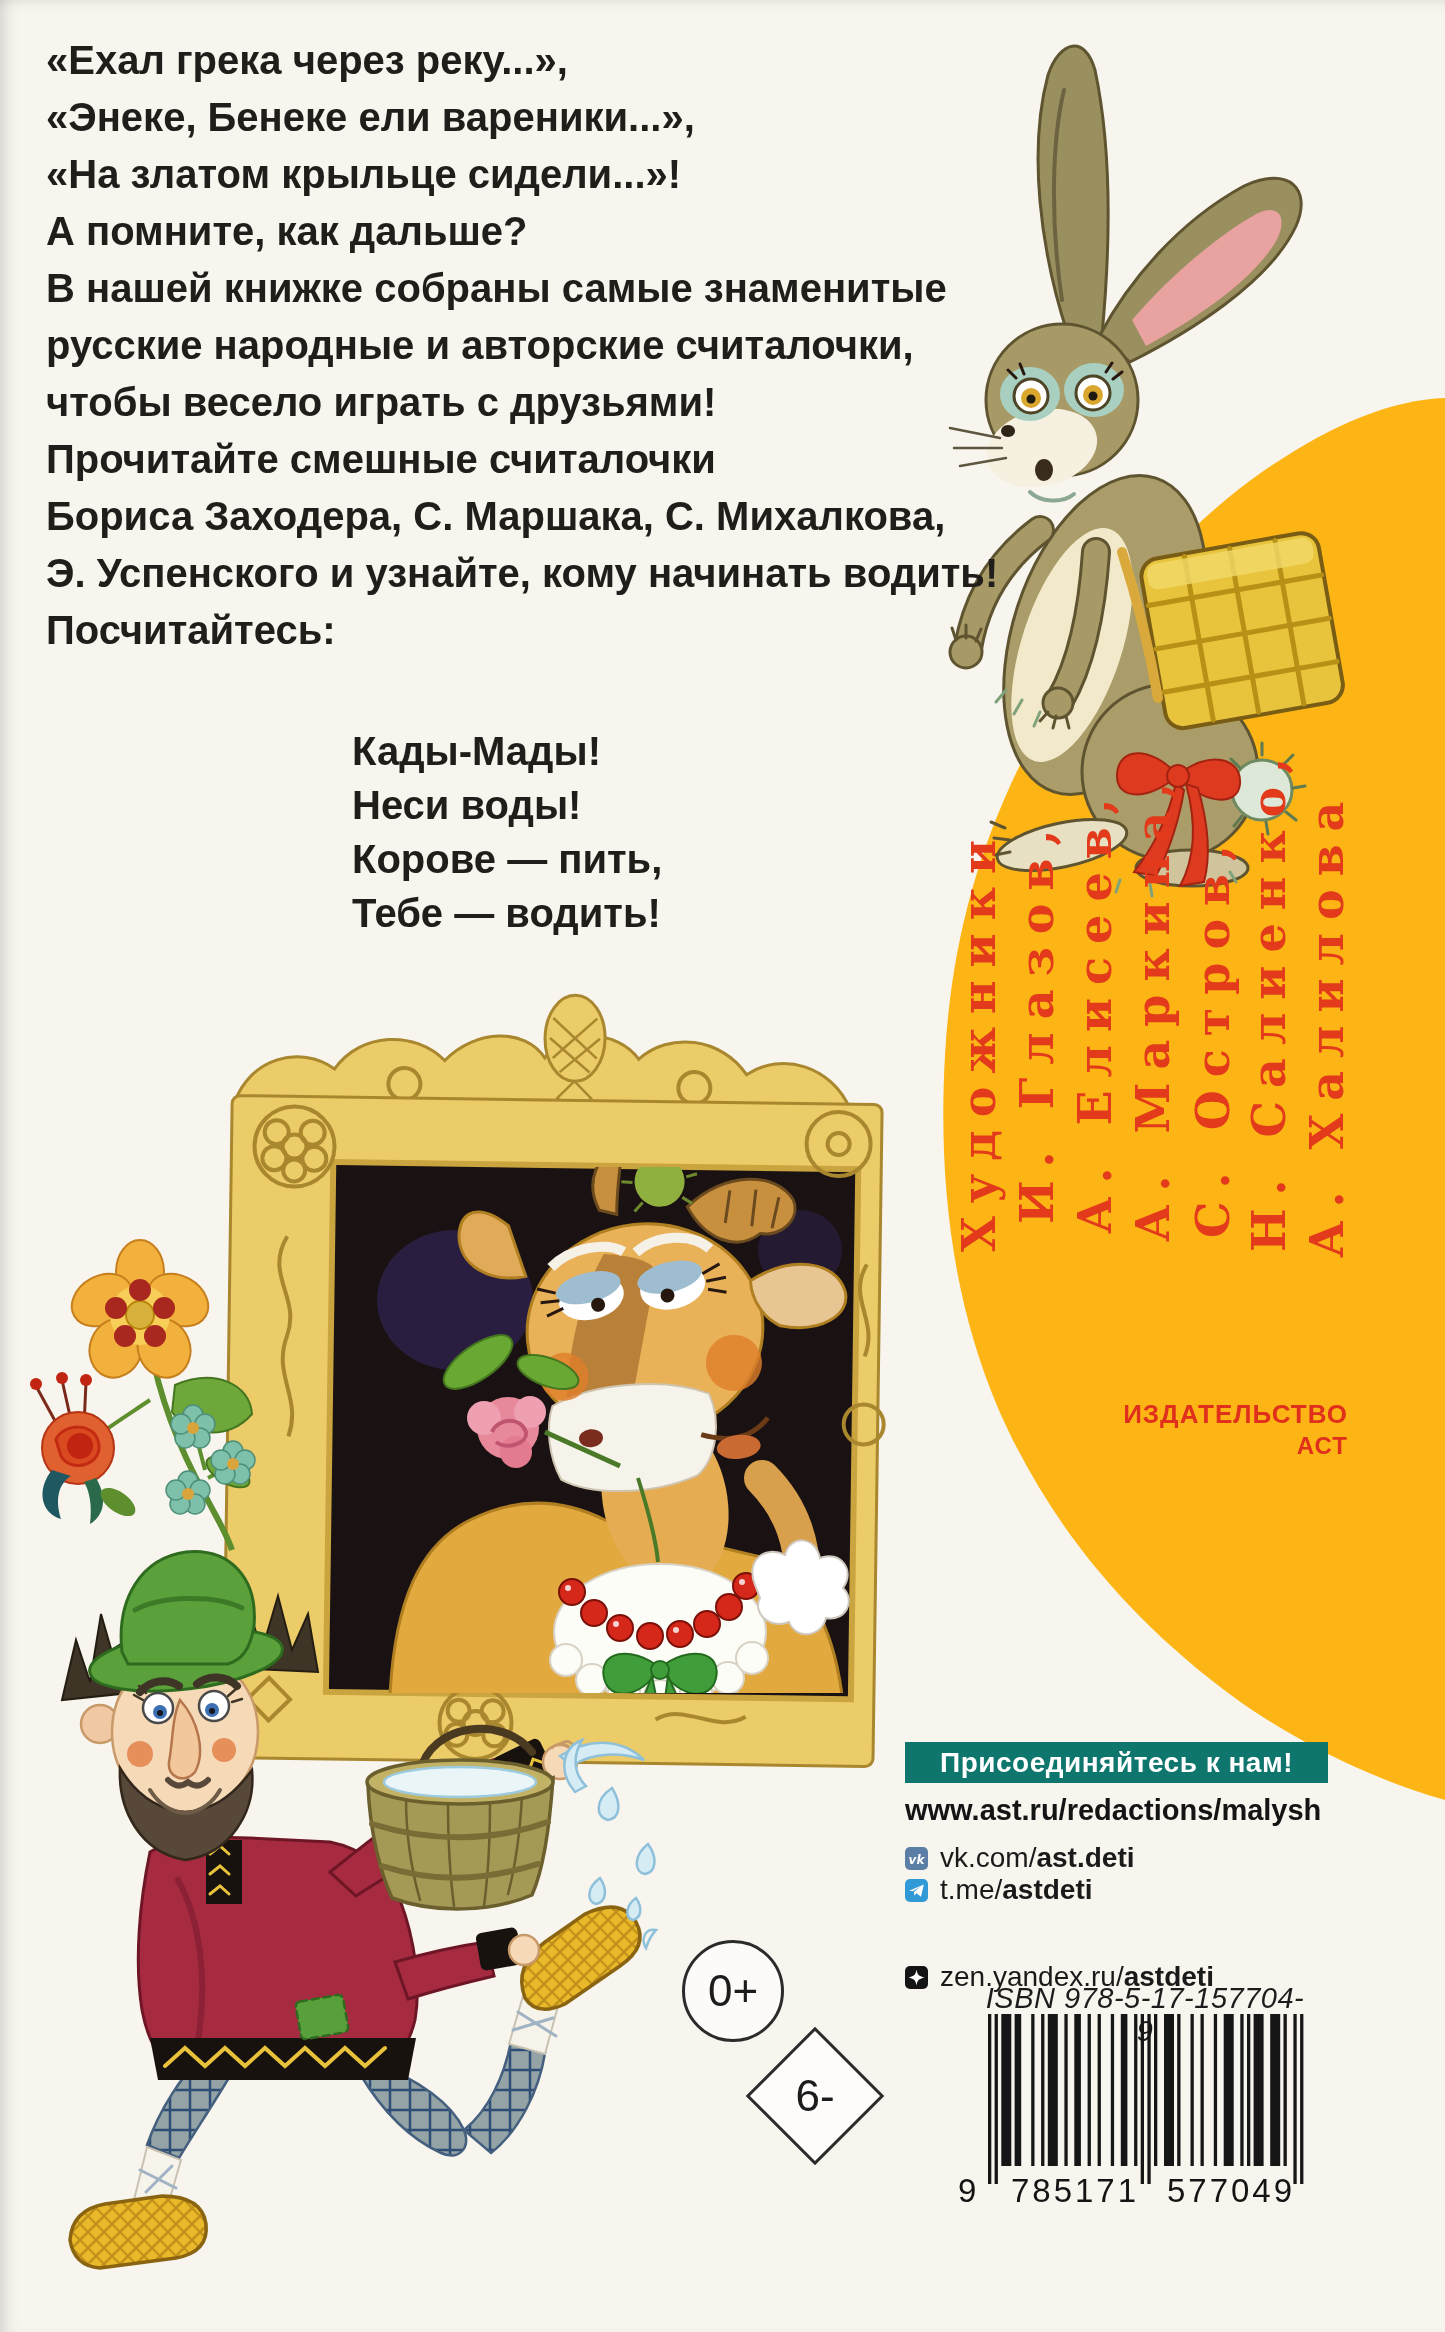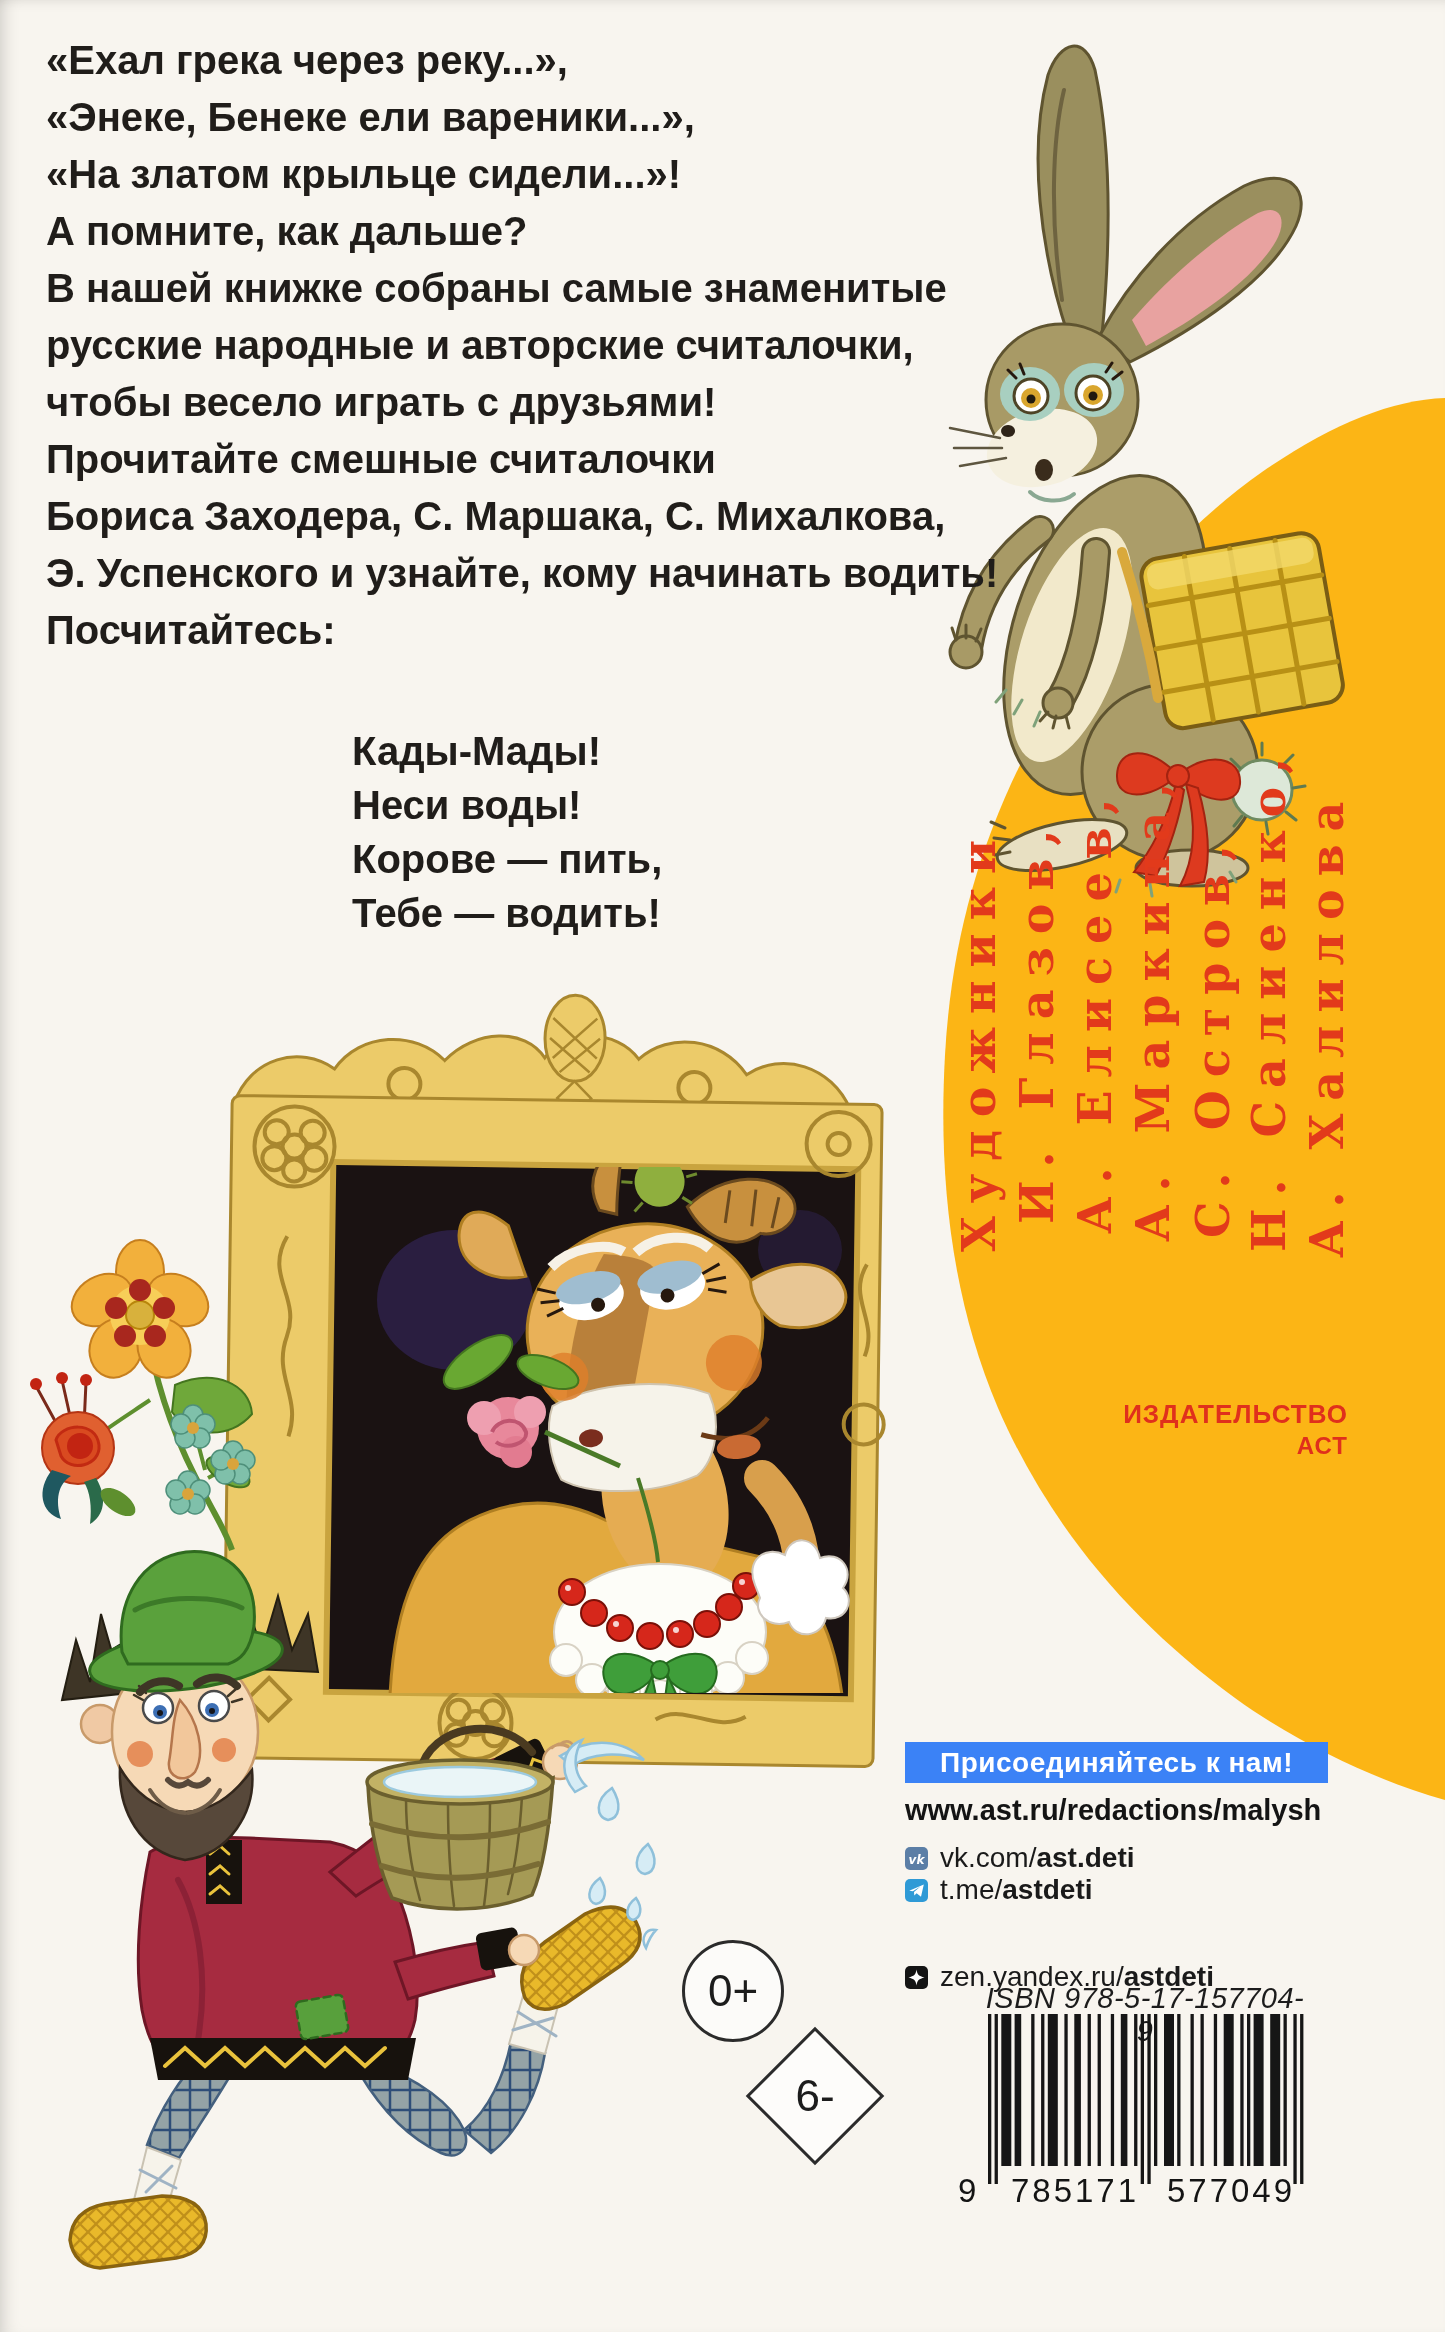--- a/index.html
+++ b/index.html
@@ -16,21 +16,21 @@
   
   .artist{position:absolute;z-index:6;transform-origin:0 100%;transform:rotate(-90deg);
           font-family:"DejaVu Serif",serif;font-weight:bold;color:#e23a1b;
           font-size:46px;line-height:46px;letter-spacing:13px;white-space:nowrap;}
 
   .publisher{left:1118px;top:1398px;width:230px;z-index:6;text-align:right;color:#e0301c;
              font-weight:bold;font-size:26px;line-height:32px;letter-spacing:1px;}
   .publisher .l2{font-size:24px;}
 
   
-  .join-banner{left:905px;top:1742px;width:423px;height:41px;z-index:7;background:#3b82f6;color:#ffffff;
+  .join-banner{left:905px;top:1742px;width:423px;height:41px;z-index:7;background:#0f766e;color:#ffffff;
                font-weight:bold;font-size:28px;line-height:41px;text-align:center;letter-spacing:.5px;}
   .join-url{left:905px;top:1794px;width:423px;z-index:7;color:#141414;font-weight:bold;font-size:29px;}
   .social-row{z-index:7;height:26px;display:flex;align-items:center;gap:12px;color:#1a1a1a;font-size:28px;}
   .social-row .b{font-weight:bold;text-align:right;}
   .icon{width:23px;height:23px;flex:0 0 23px;}
 
   
   .age-badge{left:682px;top:1940px;width:102px;height:102px;z-index:7;border:3px solid #2b2b2b;border-radius:50%;
              box-sizing:border-box;display:flex;align-items:center;justify-content:center;
              font-size:44px;color:#1c1c1c;background:rgba(255,255,255,.6);}

